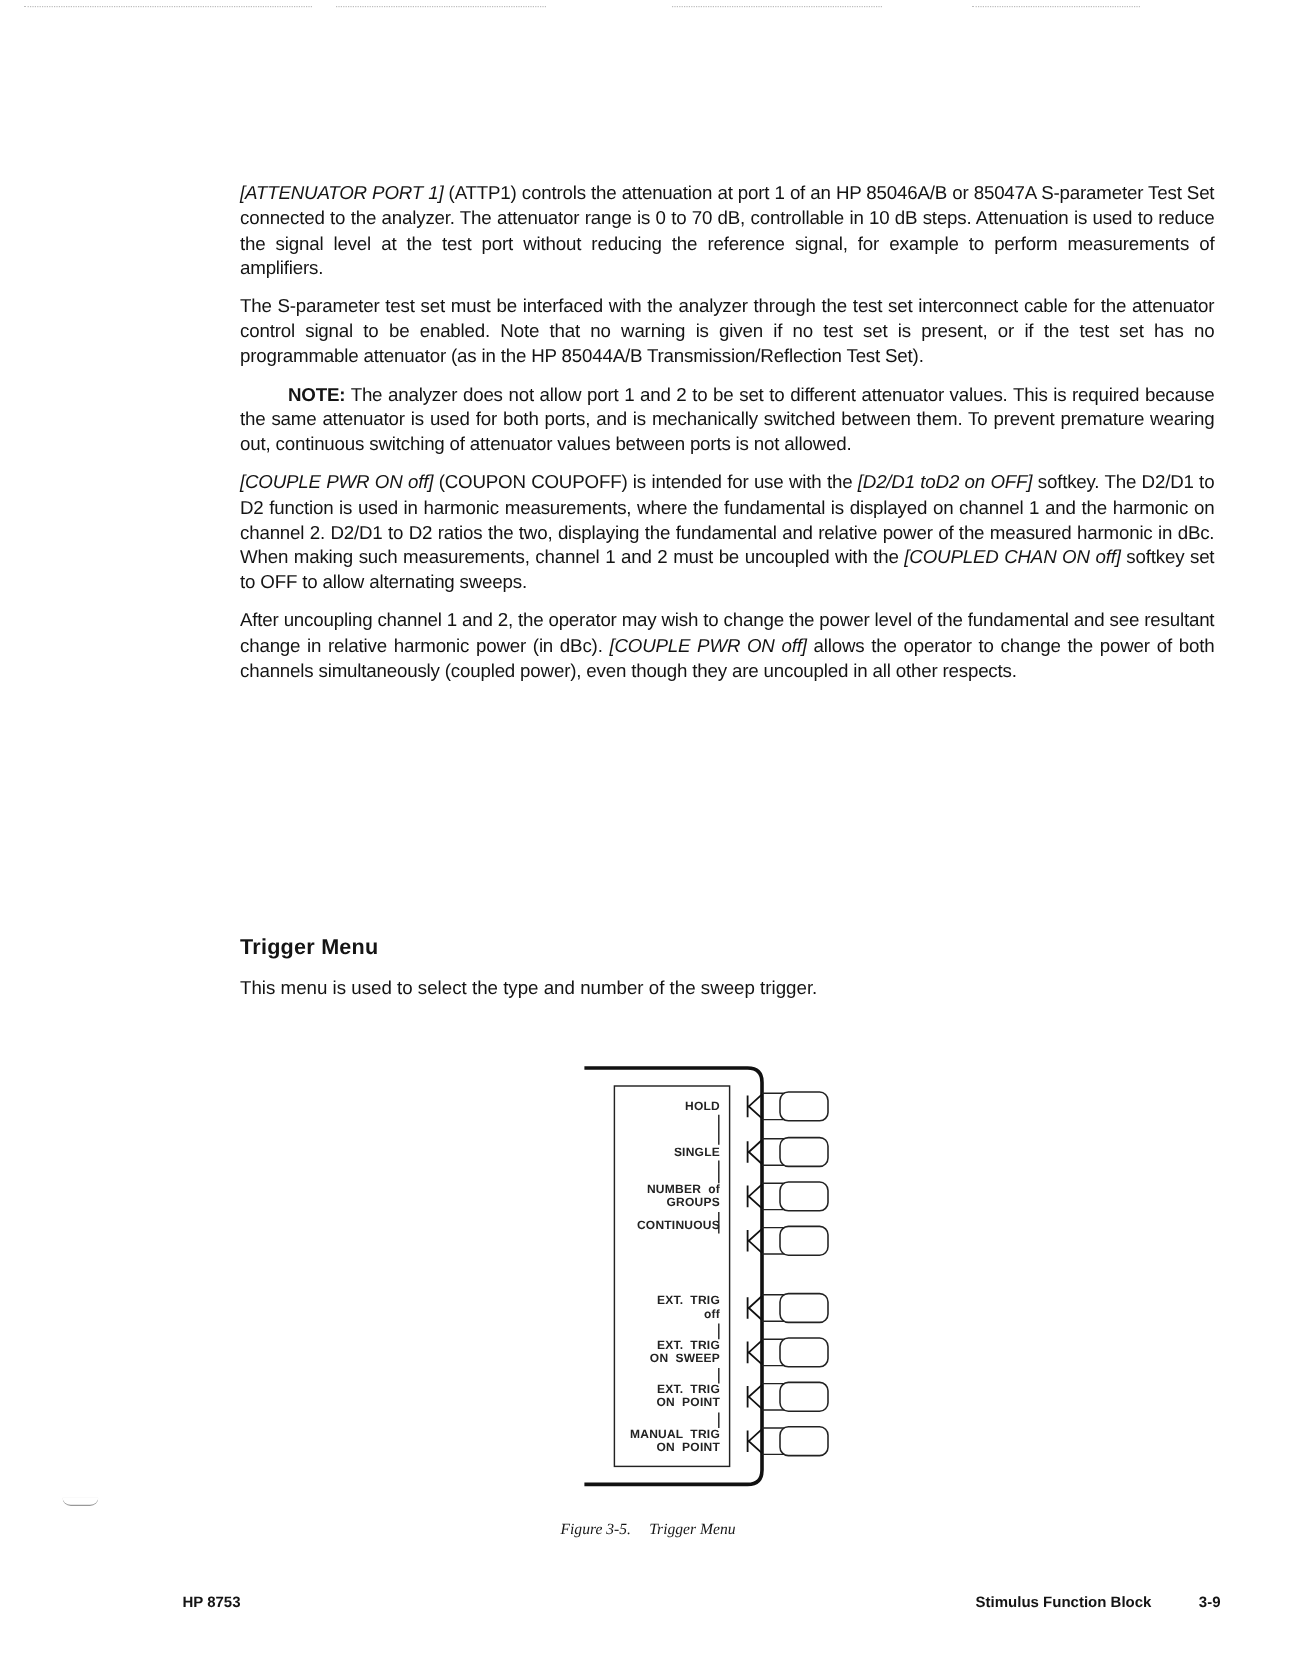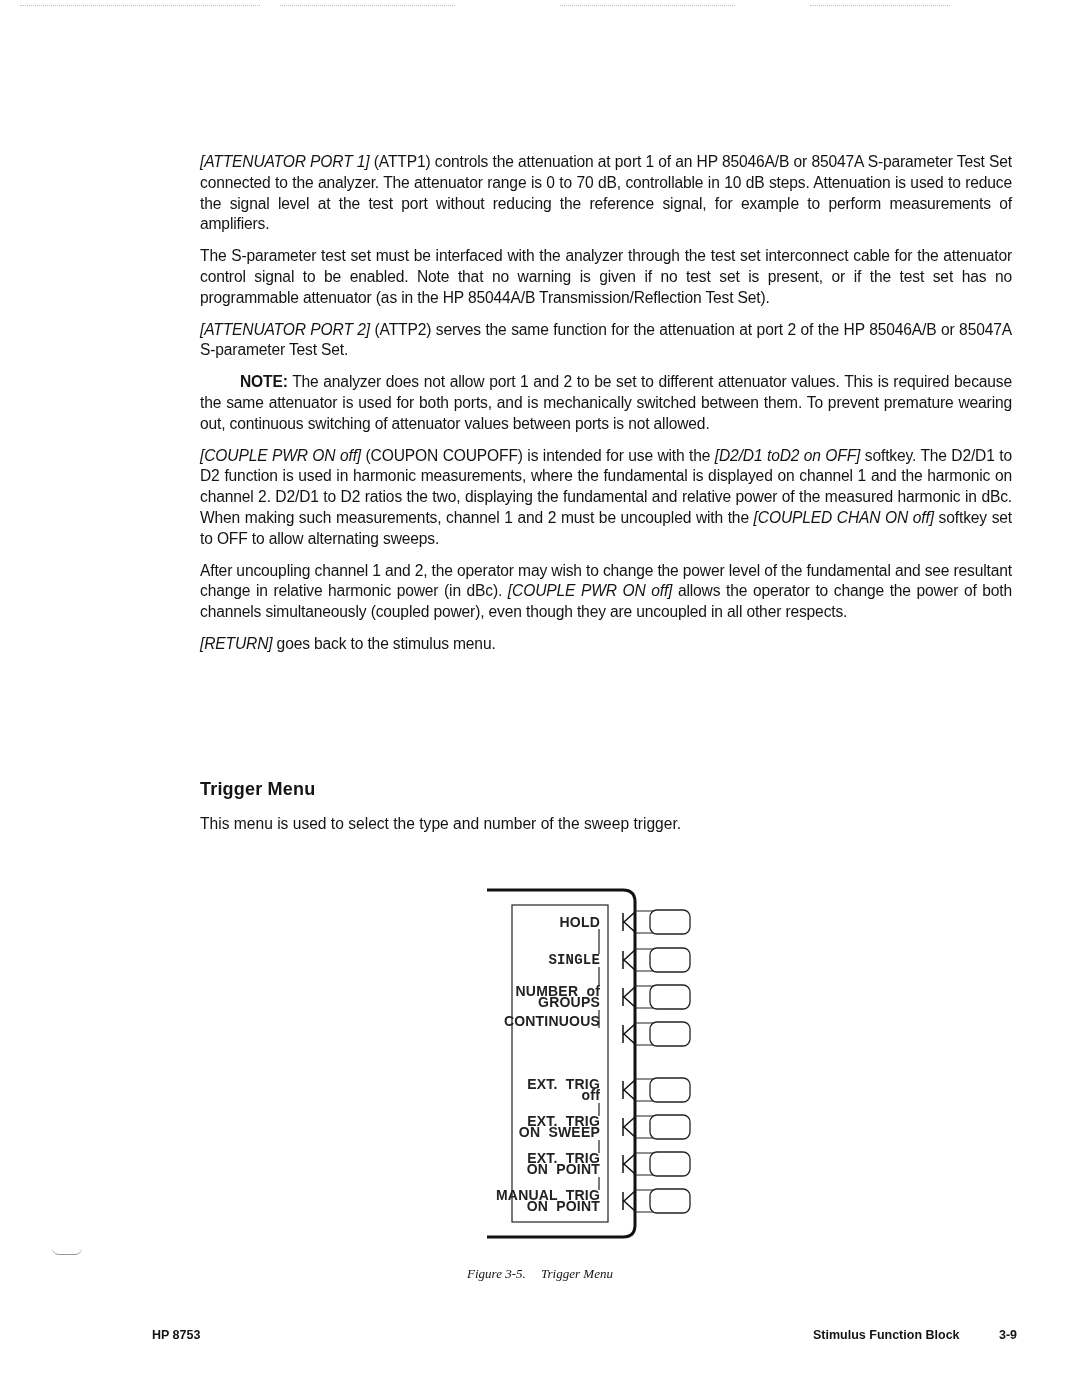--- a/index.html
+++ b/index.html
@@ -9,21 +9,21 @@
   .content { position: absolute; left: 200px; top: 152px; width: 812px; }
   p.para { margin: 0 0 11px 0; font-size: 15.6px; line-height: 20.8px; text-align: justify;
            letter-spacing: -0.15px; }
   .kw { font-weight: normal; font-style: italic; }
   .note { font-weight: bold; margin-left: 40px; }
   h2.section { position: absolute; left: 200px; top: 779px; margin: 0; font-size: 18px;
                font-weight: bold; letter-spacing: .2px; }
   p.intro { position: absolute; left: 200px; top: 815px; margin: 0; font-size: 15.6px; }
   .figure { position: absolute; left: 480px; top: 880px; width: 240px; height: 370px; }
   .figure svg { position: absolute; left: 0; top: 0; }
-  .lbl { position: absolute; right: 120px; font-size: 14px; line-height: 11px; text-align: right;
+  .lbl { position: absolute; right: 120px; font-size: 10px; line-height: 11px; text-align: right;
          font-weight: bold; color: #222; letter-spacing: .2px; white-space: pre; }
   .caption { position: absolute; left: 0; width: 1080px; top: 1266px; text-align: center;
              font-family: "Liberation Serif", serif; font-style: italic; font-size: 13px; }
   .caption span { margin: 0 6px; }
   .footer-left { position: absolute; left: 152px; top: 1328px; font-size: 12.5px; font-weight: bold; }
   .footer-right { position: absolute; left: 813px; top: 1328px; font-size: 12.5px; font-weight: bold; }
   .footer-page { position: absolute; left: 999px; top: 1328px; font-size: 12.5px; font-weight: bold; }
   .smudge { position: absolute; left: 52px; top: 1248px; width: 30px; height: 6px;
             border-bottom: 1px solid #555; border-radius: 0 0 20px 20px; opacity: .6; }
 </style>
@@ -31,25 +31,23 @@
 <body>
 
 <div class="scan-top" style="left:20px;width:240px;"></div>
 <div class="scan-top" style="left:280px;width:175px;"></div>
 <div class="scan-top" style="left:560px;width:175px;"></div>
 <div class="scan-top" style="left:810px;width:140px;"></div>
 
 <div class="content" id="content">
     <p class="para"><span class="kw">[ATTENUATOR PORT 1]</span><span> (ATTP1) controls the attenuation at port 1 of an HP 85046A/B or 85047A S-parameter Test Set connected to the analyzer. The attenuator range is 0 to 70 dB, controllable in 10 dB steps. Attenuation is used to reduce the signal level at the test port without reducing the reference signal, for example to perform measurements of amplifiers.</span></p>
     <p class="para"><span>The S-parameter test set must be interfaced with the analyzer through the test set interconnect cable for the attenuator control signal to be enabled. Note that no warning is given if no test set is present, or if the test set has no programmable attenuator (as in the HP 85044A/B Transmission/Reflection Test Set).</span></p>
-    <p class="para"><span class="kw">[ATTENUATOR PORT 2]</span><span> (ATTP2) serves the same function for the attenuation at port 2 of the HP 85046A/B or 85047A S-parameter Test Set.</span></p>
     <p class="para"><span class="note">NOTE:</span><span> The analyzer does not allow port 1 and 2 to be set to different attenuator values. This is required because the same attenuator is used for both ports, and is mechanically switched between them. To prevent premature wearing out, continuous switching of attenuator values between ports is not allowed.</span></p>
     <p class="para"><span class="kw">[COUPLE PWR ON off]</span><span> (COUPON COUPOFF) is intended for use with the </span><span class="kw">[D2/D1 toD2 on OFF]</span><span> softkey. The D2/D1 to D2 function is used in harmonic measurements, where the fundamental is displayed on channel 1 and the harmonic on channel 2. D2/D1 to D2 ratios the two, displaying the fundamental and relative power of the measured harmonic in dBc. When making such measurements, channel 1 and 2 must be uncoupled with the </span><span class="kw">[COUPLED CHAN ON off]</span><span> softkey set to OFF to allow alternating sweeps.</span></p>
     <p class="para"><span>After uncoupling channel 1 and 2, the operator may wish to change the power level of the fundamental and see resultant change in relative harmonic power (in dBc). </span><span class="kw">[COUPLE PWR ON off]</span><span> allows the operator to change the power of both channels simultaneously (coupled power), even though they are uncoupled in all other respects.</span></p>
-    <p class="para"><span class="kw">[RETURN]</span><span> goes back to the stimulus menu.</span></p>
   </div>
 
 <h2 class="section">Trigger Menu</h2>
 <p class="intro">This menu is used to select the type and number of the sweep trigger.</p>
 
 <div class="figure" id="figure">
   <svg width="240" height="370" id="fig-svg">
 
     <path d="M 7 10 L 143 10 Q 155 10 155 22 L 155 345 Q 155 357 143 357 L 7 357" fill="none" stroke="#111" stroke-width="3"></path>
 
@@ -97,21 +95,21 @@
         </g>
         <line x1="119" x2="119" y1="297" y2="310" stroke="#222" stroke-width="1.2"></line>
         <g>
           <path d="M 143 312 L 143 330 M 155 311 L 144 321 L 155 331" fill="none" stroke="#111" stroke-width="1.5"></path>
           <path d="M 155 310 L 178 310 M 155 332 L 178 332" stroke="#222" stroke-width="1.2"></path>
           <rect x="170" y="309" width="40" height="24" rx="7" fill="#fff" stroke="#222" stroke-width="1.3"></rect>
         </g>
       </g>
   </svg>
 <div class="lbl" style="top: 36.5px;">HOLD</div>
-    <div class="lbl" style="top: 74.5px; font-family: Liberation Mono, monospace;">SINGLE</div>
+    <div class="lbl" style="top: 74.5px;">SINGLE</div>
     <div class="lbl" style="top: 106px;">NUMBER  of
 GROUPS</div>
     <div class="lbl" style="top: 136px;">CONTINUOUS</div>
     <div class="lbl" style="top: 199px;">EXT.  TRIG
 off</div>
     <div class="lbl" style="top: 236px;">EXT.  TRIG
 ON  SWEEP</div>
     <div class="lbl" style="top: 273px;">EXT.  TRIG
 ON  POINT</div>
     <div class="lbl" style="top: 310px;">MANUAL  TRIG

